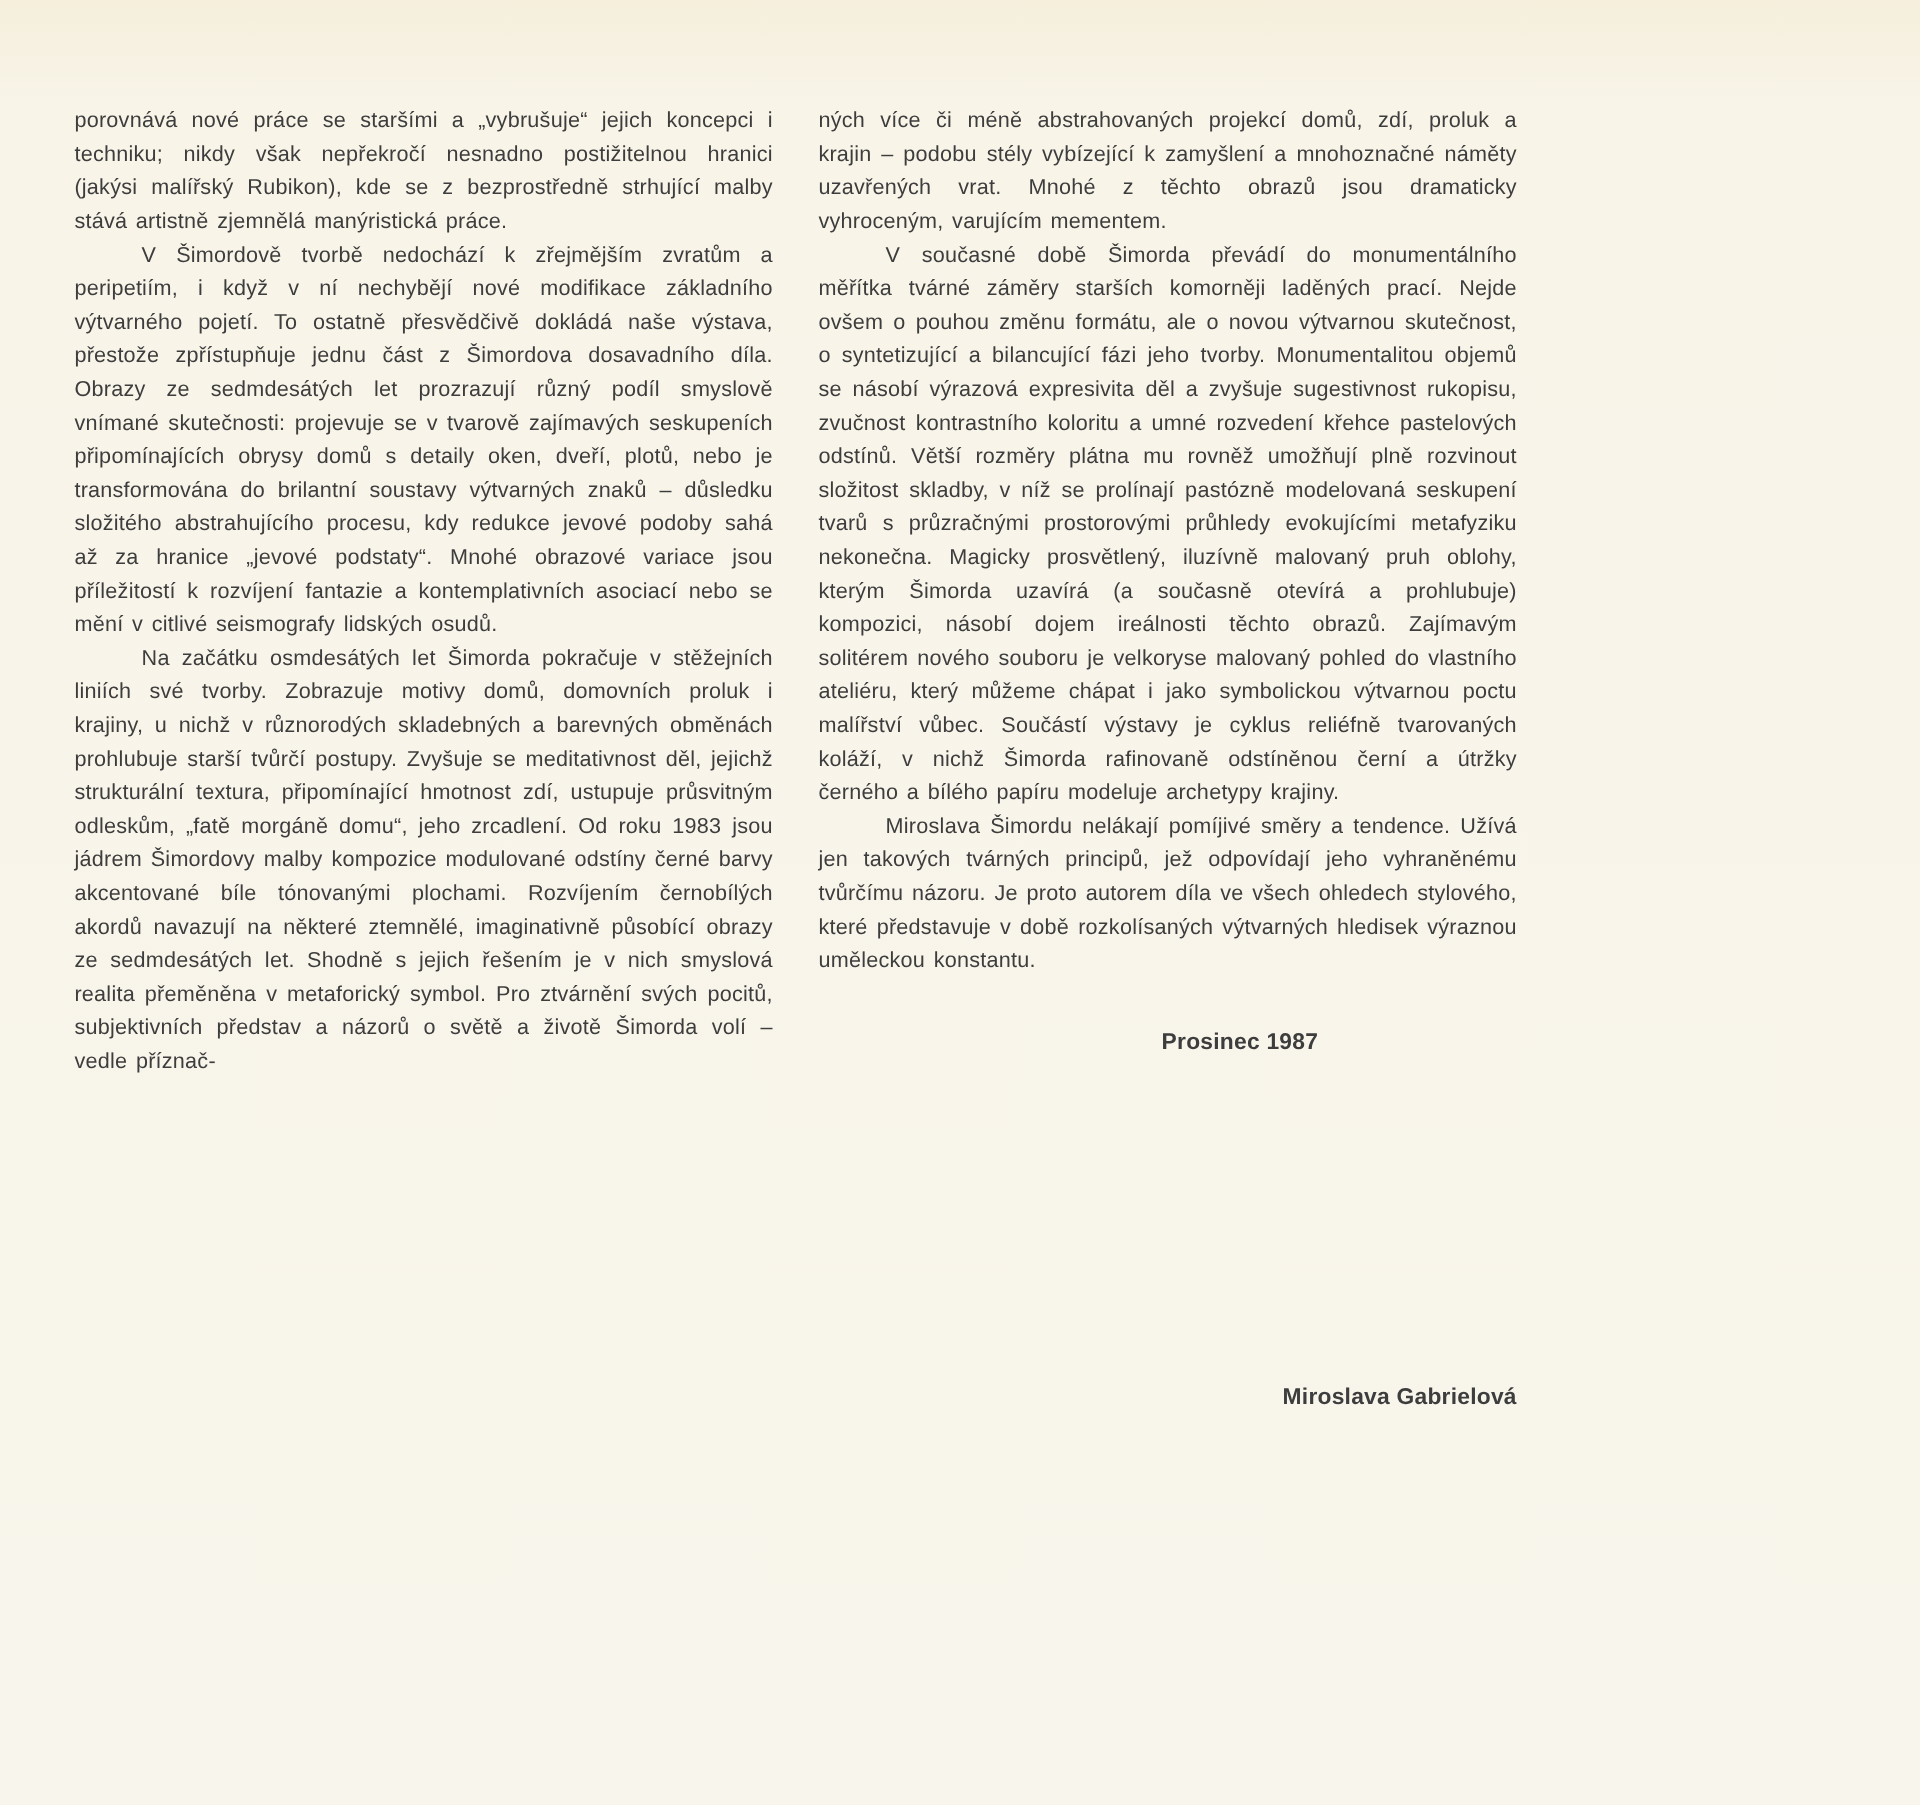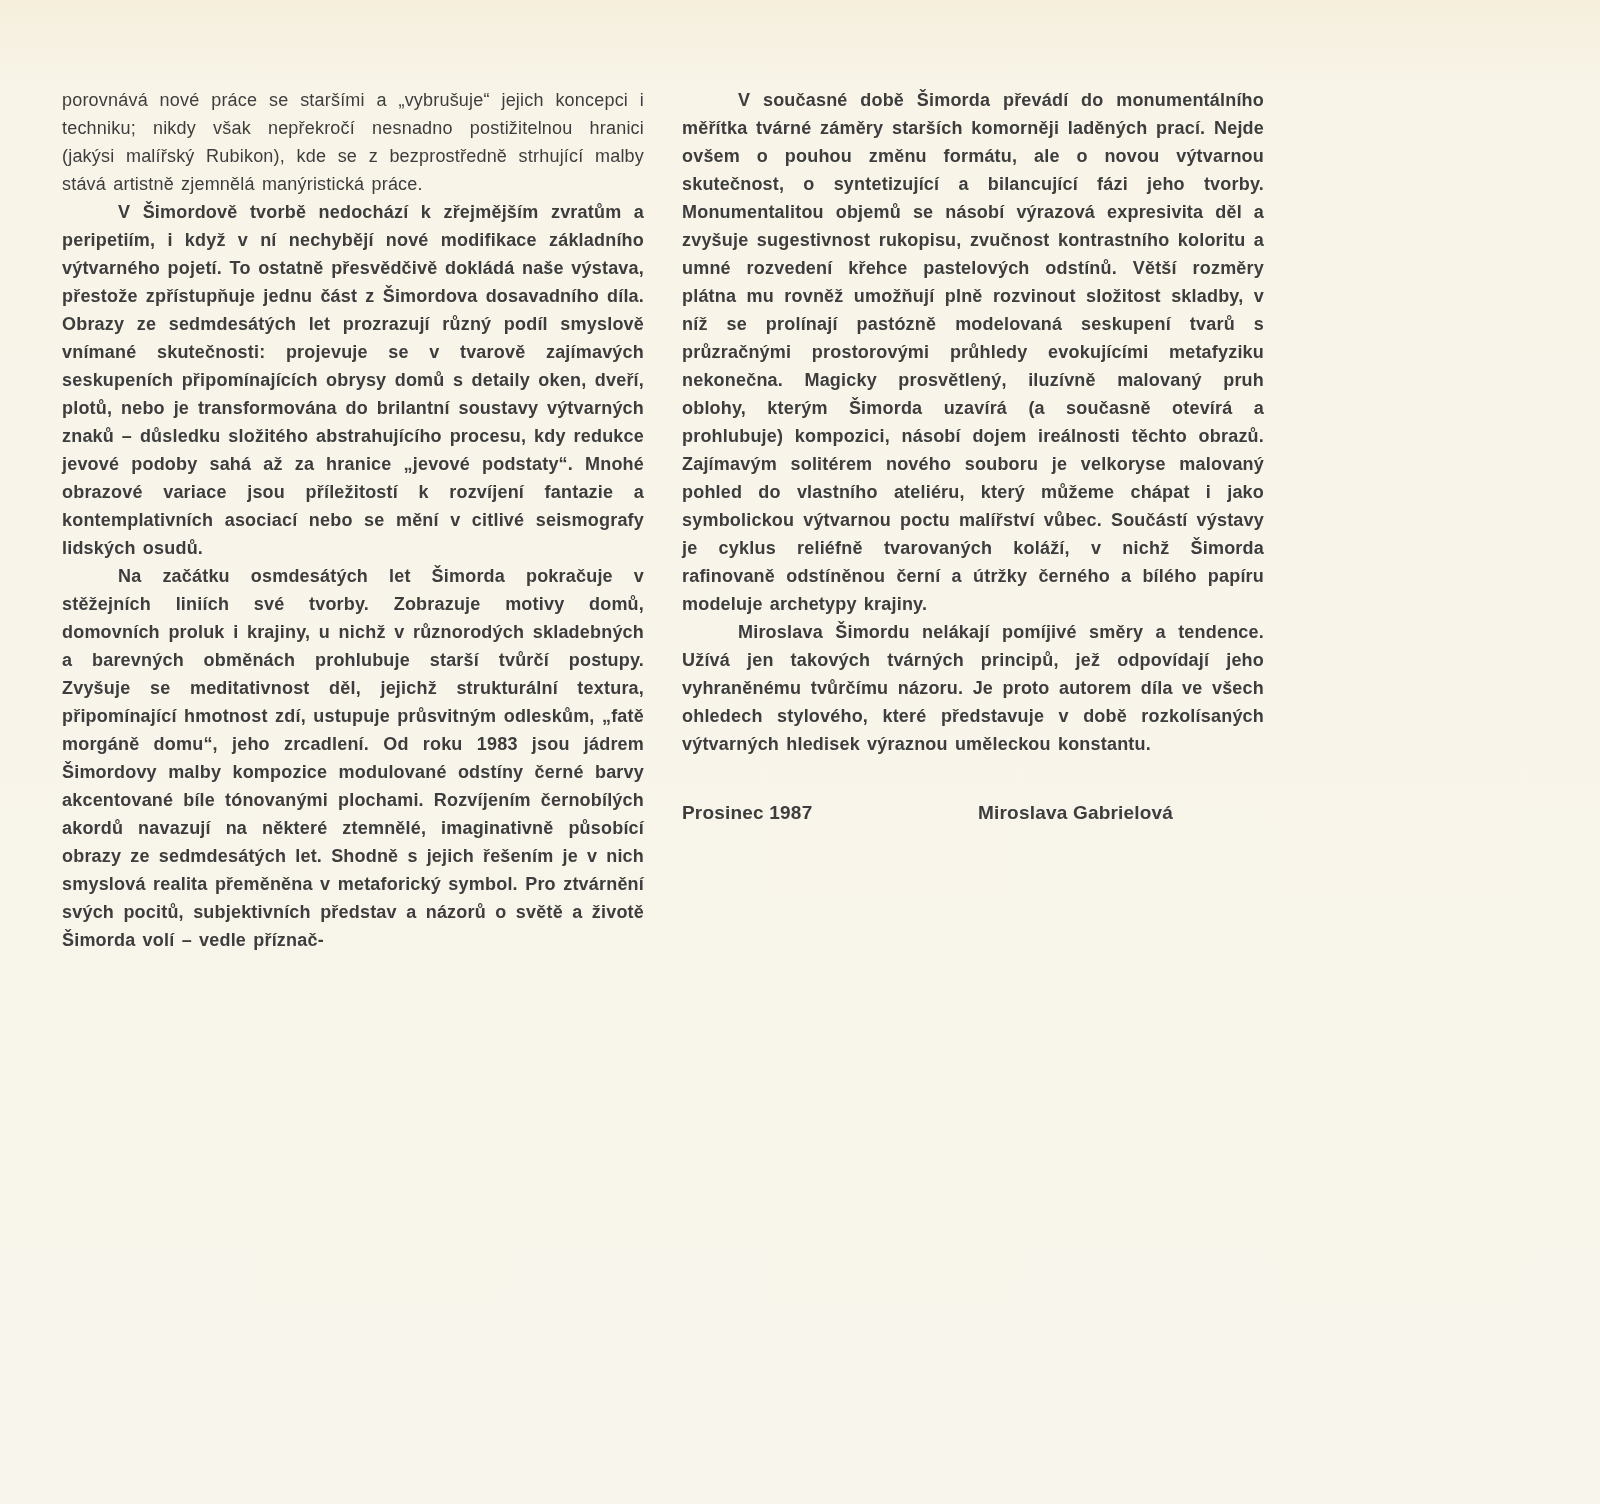--- a/index.html
+++ b/index.html
@@ -35,48 +35,49 @@
   p.para {
     margin: 0;
     font-size: 18px;
     line-height: 28px;
     text-align: justify;
     letter-spacing: 0.2px;
     word-spacing: 2px;
   }
   p.para.indent {
     text-indent: 56px;
-    font-weight: bold;
   }
   .footer {
     display: flex;
     align-items: flex-end;
     margin-top: 44px;
     font-size: 19px;
     font-weight: bold;
     letter-spacing: 0.2px;
+    flex-direction: column;
   }
   .footer .date {
     width: 296px;
     flex: 0 0 296px;
   }
 </style>
 </head>
 <body>
 
 <div class="page">
   <div class="columns">
 
     <div class="col">
       <p class="para">porovnává nové práce se staršími a „vybrušuje“ jejich koncepci i techniku; nikdy však nepřekročí nesnadno postižitelnou hranici (jakýsi malířský Rubikon), kde se z bezprostředně strhující malby stává artistně zjemnělá manýristická práce.</p>
       <p class="para indent">V Šimordově tvorbě nedochází k zřejmějším zvratům a peripetiím, i když v ní nechybějí nové modifikace základního výtvarného pojetí. To ostatně přesvědčivě dokládá naše výstava, přestože zpřístupňuje jednu část z Šimordova dosavadního díla. Obrazy ze sedmdesátých let prozrazují různý podíl smyslově vnímané skutečnosti: projevuje se v tvarově zajímavých seskupeních připomínajících obrysy domů s detaily oken, dveří, plotů, nebo je transformována do brilantní soustavy výtvarných znaků – důsledku složitého abstrahujícího procesu, kdy redukce jevové podoby sahá až za hranice „jevové podstaty“. Mnohé obrazové variace jsou příležitostí k rozvíjení fantazie a kontemplativních asociací nebo se mění v citlivé seismografy lidských osudů.</p>
       <p class="para indent">Na začátku osmdesátých let Šimorda pokračuje v stěžejních liniích své tvorby. Zobrazuje motivy domů, domovních proluk i krajiny, u nichž v různorodých skladebných a barevných obměnách prohlubuje starší tvůrčí postupy. Zvyšuje se meditativnost děl, jejichž strukturální textura, připomínající hmotnost zdí, ustupuje průsvitným odleskům, „fatě morgáně domu“, jeho zrcadlení. Od roku 1983 jsou jádrem Šimordovy malby kompozice modulované odstíny černé barvy akcentované bíle tónovanými plochami. Rozvíjením černobílých akordů navazují na některé ztemnělé, imaginativně působící obrazy ze sedmdesátých let. Shodně s jejich řešením je v nich smyslová realita přeměněna v metaforický symbol. Pro ztvárnění svých pocitů, subjektivních představ a názorů o světě a životě Šimorda volí – vedle příznač-</p>
     </div>
 
     <div class="col">
+      <p class="para">ných více či méně abstrahovaných projekcí domů, zdí, proluk a krajin – podobu stély vybízející k zamyšlení a mnohoznačné náměty uzavřených vrat. Mnohé z těchto obrazů jsou dramaticky vyhroceným, varujícím mementem.</p>
       <p class="para indent">V současné době Šimorda převádí do monumentálního měřítka tvárné záměry starších komorněji laděných prací. Nejde ovšem o pouhou změnu formátu, ale o novou výtvarnou skutečnost, o syntetizující a bilancující fázi jeho tvorby. Monumentalitou objemů se násobí výrazová expresivita děl a zvyšuje sugestivnost rukopisu, zvučnost kontrastního koloritu a umné rozvedení křehce pastelových odstínů. Větší rozměry plátna mu rovněž umožňují plně rozvinout složitost skladby, v níž se prolínají pastózně modelovaná seskupení tvarů s průzračnými prostorovými průhledy evokujícími metafyziku nekonečna. Magicky prosvětlený, iluzívně malovaný pruh oblohy, kterým Šimorda uzavírá (a současně otevírá a prohlubuje) kompozici, násobí dojem ireálnosti těchto obrazů. Zajímavým solitérem nového souboru je velkoryse malovaný pohled do vlastního ateliéru, který můžeme chápat i jako symbolickou výtvarnou poctu malířství vůbec. Součástí výstavy je cyklus reliéfně tvarovaných koláží, v nichž Šimorda rafinovaně odstíněnou černí a útržky černého a bílého papíru modeluje archetypy krajiny.</p>
       <p class="para indent">Miroslava Šimordu nelákají pomíjivé směry a tendence. Užívá jen takových tvárných principů, jež odpovídají jeho vyhraněnému tvůrčímu názoru. Je proto autorem díla ve všech ohledech stylového, které představuje v době rozkolísaných výtvarných hledisek výraznou uměleckou konstantu.</p>
 
       <div class="footer">
         <span class="date">Prosinec 1987</span>
         <span class="author">Miroslava Gabrielová</span>
       </div>
     </div>
 
   </div>

